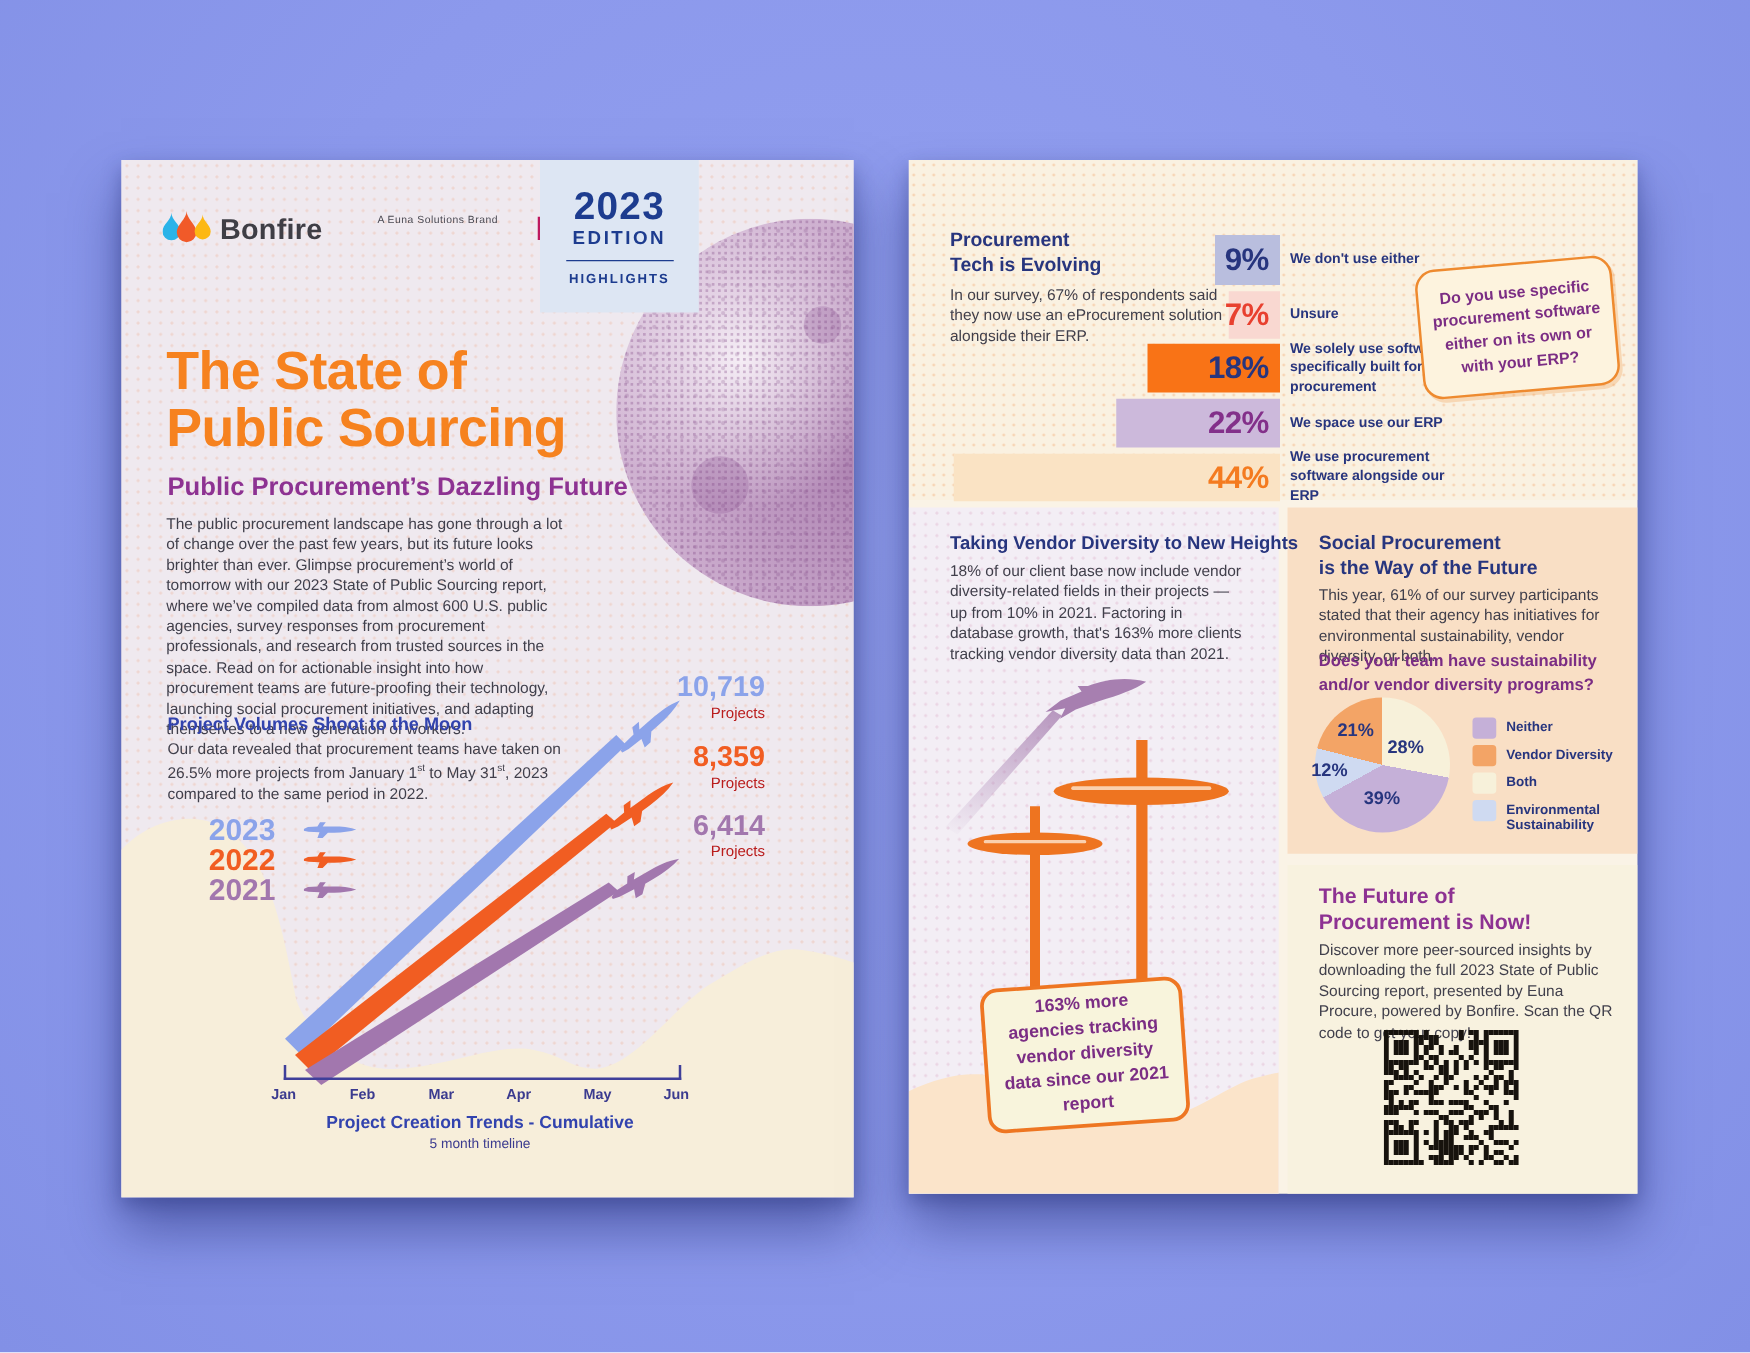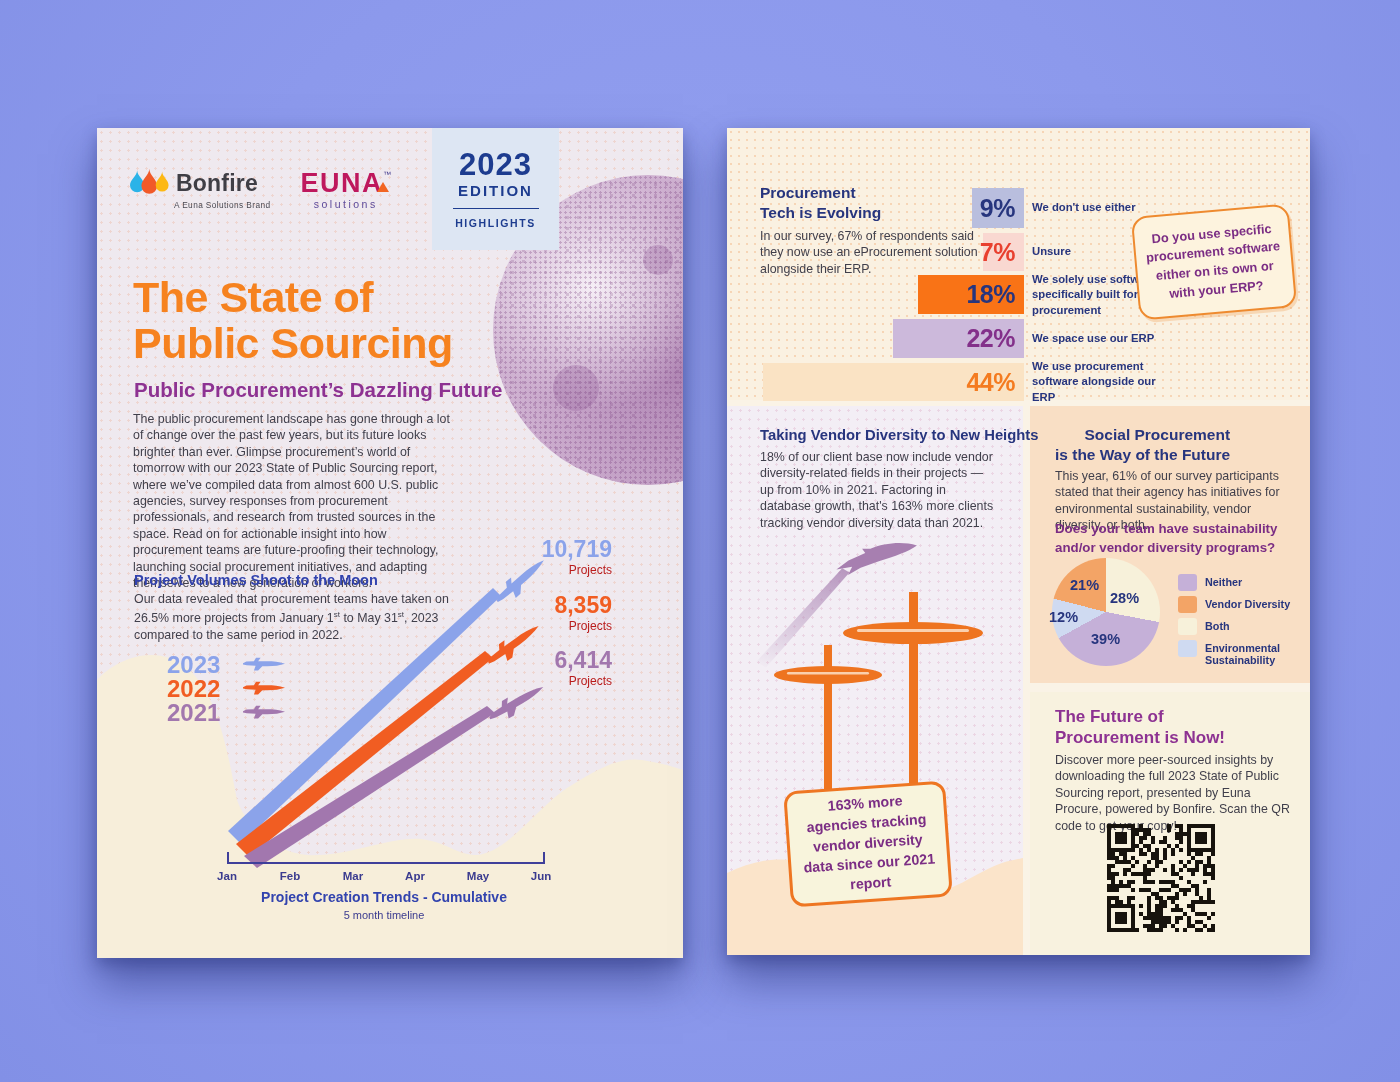--- a/index.html
+++ b/index.html
@@ -24,21 +24,21 @@
                      radial-gradient(rgba(110,50,115,.35) 1.4px, transparent 1.9px);
     background-size:5px 5px,11px 11px;background-position:0 0,3px 4px;}
   .crater{position:absolute;border-radius:50%;background:rgba(150,95,155,.30);}
   .badge{left:335px;top:0;width:127px;height:122px;background:#dde6f3;color:#1d3c8f;
     display:flex;flex-direction:column;align-items:center;justify-content:center;text-align:center;}
   .badge .yr{font-size:31px;font-weight:bold;letter-spacing:1px;line-height:1;}
   .badge .ed{font-size:15px;font-weight:bold;letter-spacing:2px;margin-top:2px;}
   .badge .dv{width:86px;height:0;border-top:1.6px solid #1d3c8f;margin:9px 0 8px;}
   .badge .hl{font-size:10.5px;font-weight:bold;letter-spacing:1.6px;}
   .brand{left:33px;top:40px;display:flex;align-items:flex-start;gap:30px;}
-  .bonfire{display:flex;flex-direction:column;}
+  .bonfire{display:flex;flex-direction:row;}
   .bonfire-row{display:flex;align-items:center;gap:6px;}
   .bonfire-name{font-size:23px;font-weight:bold;color:#3f3e45;letter-spacing:.2px;}
   .bonfire-tag{font-size:8.3px;color:#4a4952;letter-spacing:.4px;margin:2px 0 0 44px;}
   .euna{position:relative;margin-top:2px;text-align:center;}
   .euna-name{font-size:27px;font-weight:bold;color:#be185d;letter-spacing:1.5px;line-height:1;}
   .euna-tm{font-size:8px;color:#433c8f;vertical-align:top;}
   .euna-tri{position:absolute;left:77px;top:12px;width:0;height:0;
     border-left:6px solid transparent;border-right:6px solid transparent;border-bottom:10px solid #f26522;}
   .euna-sub{font-size:10.5px;color:#5c4a9b;letter-spacing:2.5px;margin-top:1px;}
   .title{left:36px;top:146px;font-size:43px;font-weight:bold;color:#f6821f;line-height:1.08;letter-spacing:-.5px;}
@@ -279,21 +279,21 @@
       <rect x="60" y="266" width="82" height="2.5" rx="1.2" fill="rgba(255,248,235,.7)"></rect>
       <rect x="182" y="186" width="9" height="210" fill="#ee7420"></rect>
       <ellipse cx="186" cy="227" rx="70" ry="11" fill="#ee7420"></ellipse>
       <rect x="130" y="223" width="112" height="3" rx="1.5" fill="rgba(255,248,235,.7)"></rect>
     </svg>
 
     <div class="abs sign">
       <div class="sign-txt">163% more agencies tracking vendor diversity data since our 2021 report</div>
     </div>
 
-    <div class="abs rp-h" style="left:328px;top:297px;text-align:right;">
+    <div class="abs rp-h" style="left:328px;top:297px;">
       <div>Social Procurement</div>
       <div>is the Way of the Future</div>
     </div>
     <div class="abs body-txt" style="left:328px;top:340px;width:236px;">This year, 61% of our survey participants stated that their agency has initiatives for environmental sustainability, vendor diversity, or both.</div>
     <div class="abs q-txt" style="left:328px;top:392px;">
       <div>Does your team have sustainability</div>
       <div>and/or vendor diversity programs?</div>
     </div>
 
     <div class="pie" style="background: conic-gradient(rgb(247, 241, 218) 0deg, rgb(247, 241, 218) 100.8deg, rgb(197, 176, 216) 100.8deg, rgb(197, 176, 216) 241.2deg, rgb(207, 218, 241) 241.2deg, rgb(207, 218, 241) 284.4deg, rgb(243, 164, 102) 284.4deg, rgb(243, 164, 102) 360deg);"></div>

